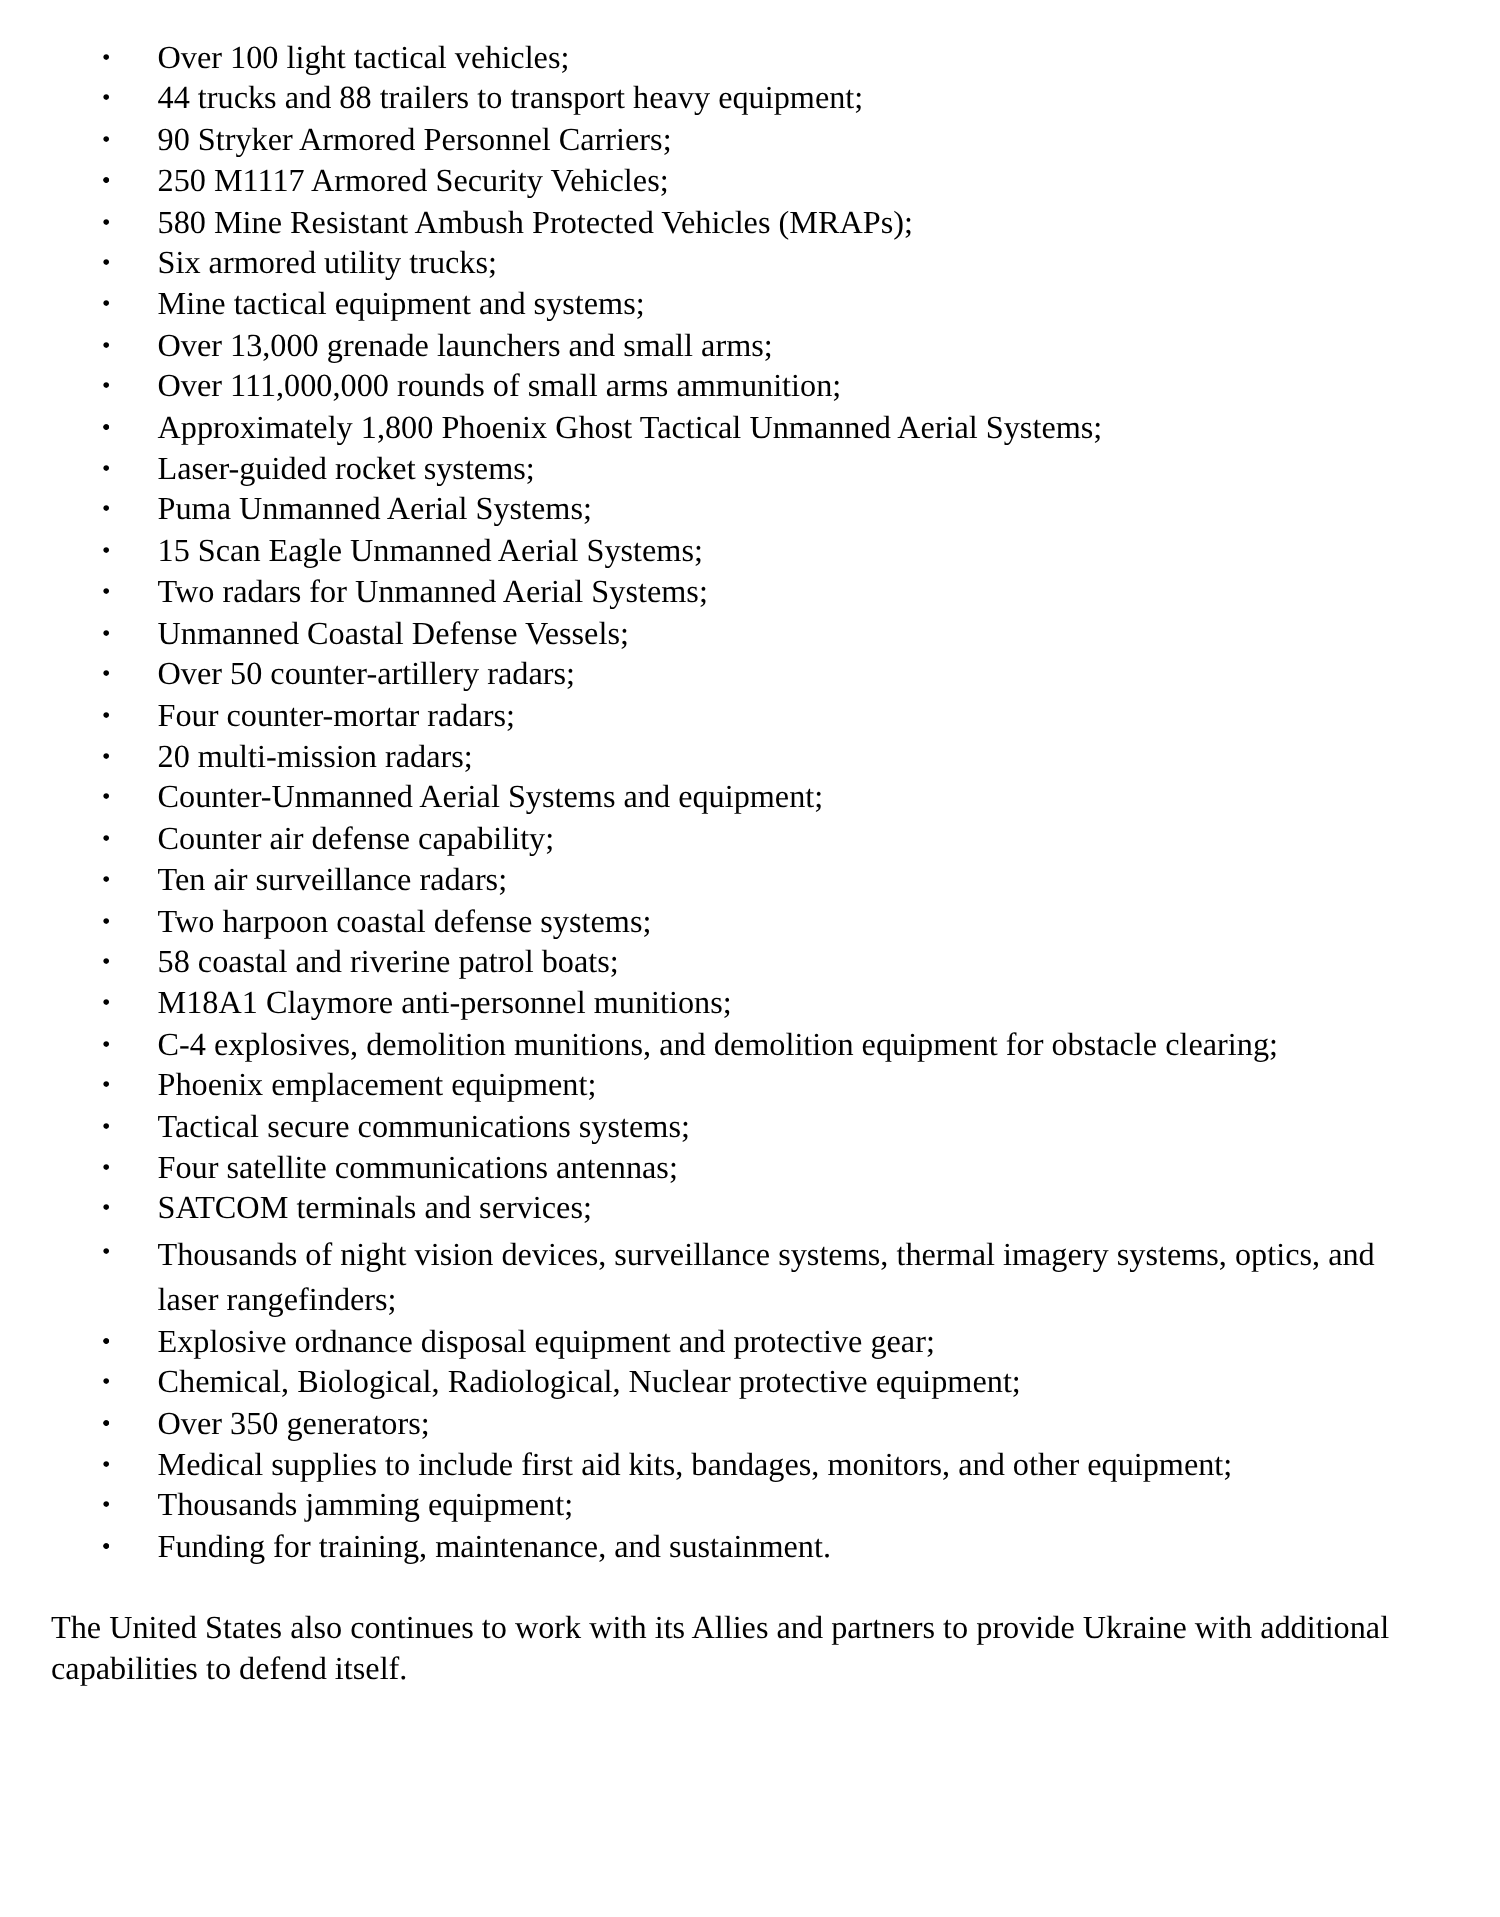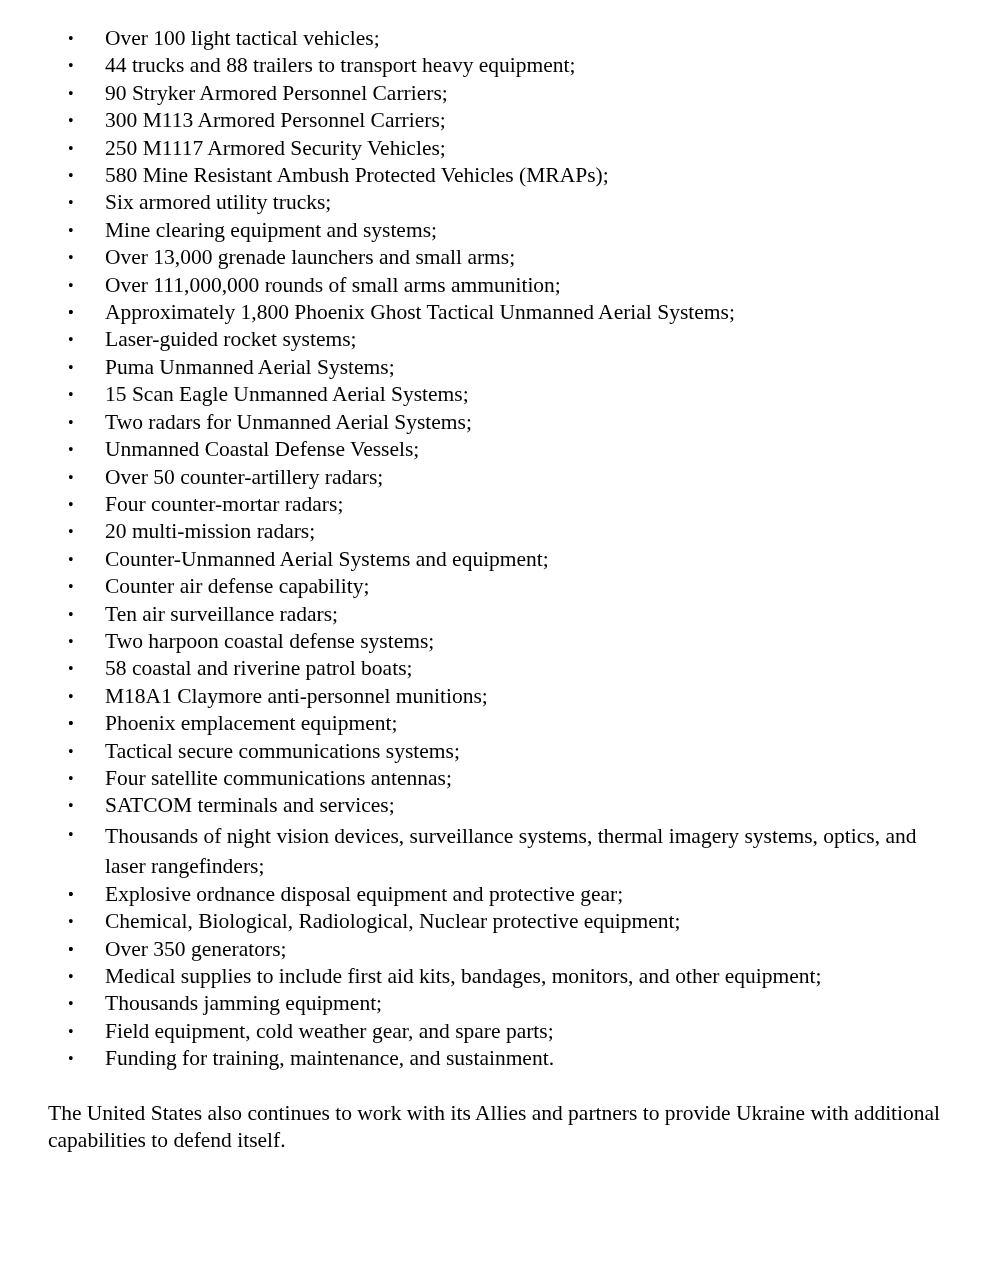--- a/index.html
+++ b/index.html
@@ -16,67 +16,67 @@
     padding-right: 40px;
     font-size: 21.5px;
     line-height: 27.4px;
   }
   ul.items li.wrap { line-height: 30px; padding-top: 1px; padding-bottom: 0px; }
   .bullet {
     position: absolute; left: 68px; top: 0;
     font-size: 16px;
   }
   .para {
-    margin: 0; padding: 0 40px 0 48px;
+    margin: 0; padding: 0 40px 0 34px;
     margin-top: 27px;
     font-size: 21.5px;
     line-height: 27px;
   }
 </style>
 </head>
 <body>
 
 <div class="doc">
   <ul class="items">
     <li><span class="bullet">•</span><span>Over 100 light tactical vehicles;</span></li>
     <li><span class="bullet">•</span><span>44 trucks and 88 trailers to transport heavy equipment;</span></li>
     <li><span class="bullet">•</span><span>90 Stryker Armored Personnel Carriers;</span></li>
-    <li><span class="bullet">•</span><span>300 M113 Armored Personnel Carriers;</span></li>
+    <li><span class="bullet">•</span></li>
     <li><span class="bullet">•</span><span>250 M1117 Armored Security Vehicles;</span></li>
     <li><span class="bullet">•</span><span>580 Mine Resistant Ambush Protected Vehicles (MRAPs);</span></li>
     <li><span class="bullet">•</span><span>Six armored utility trucks;</span></li>
-    <li><span class="bullet">•</span><span>Mine clearing equipment and systems;</span></li>
+    <li><span class="bullet">•</span><span>Mine tactical equipment and systems;</span></li>
     <li><span class="bullet">•</span><span>Over 13,000 grenade launchers and small arms;</span></li>
     <li><span class="bullet">•</span><span>Over 111,000,000 rounds of small arms ammunition;</span></li>
     <li><span class="bullet">•</span></li>
     <li><span class="bullet">•</span><span>Approximately 1,800 Phoenix Ghost Tactical Unmanned Aerial Systems;</span></li>
     <li><span class="bullet">•</span><span>Laser-guided rocket systems;</span></li>
     <li><span class="bullet">•</span><span>Puma Unmanned Aerial Systems;</span></li>
     <li><span class="bullet">•</span><span>15 Scan Eagle Unmanned Aerial Systems;</span></li>
     <li><span class="bullet">•</span><span>Two radars for Unmanned Aerial Systems;</span></li>
     <li><span class="bullet">•</span><span>Unmanned Coastal Defense Vessels;</span></li>
     <li><span class="bullet">•</span><span>Over 50 counter-artillery radars;</span></li>
     <li><span class="bullet">•</span><span>Four counter-mortar radars;</span></li>
     <li><span class="bullet">•</span><span>20 multi-mission radars;</span></li>
     <li><span class="bullet">•</span><span>Counter-Unmanned Aerial Systems and equipment;</span></li>
     <li><span class="bullet">•</span><span>Counter air defense capability;</span></li>
     <li><span class="bullet">•</span><span>Ten air surveillance radars;</span></li>
     <li><span class="bullet">•</span><span>Two harpoon coastal defense systems;</span></li>
     <li><span class="bullet">•</span><span>58 coastal and riverine patrol boats;</span></li>
     <li><span class="bullet">•</span><span>M18A1 Claymore anti-personnel munitions;</span></li>
-    <li><span class="bullet">•</span></li>
+    <li><span class="bullet">•</span><span>C-4 explosives, demolition munitions, and demolition equipment for obstacle clearing;</span></li>
     <li><span class="bullet">•</span><span>Phoenix emplacement equipment;</span></li>
     <li><span class="bullet">•</span><span>Tactical secure communications systems;</span></li>
     <li><span class="bullet">•</span><span>Four satellite communications antennas;</span></li>
     <li><span class="bullet">•</span><span>SATCOM terminals and services;</span></li>
     <li class="wrap"><span class="bullet">•</span><span>Thousands of night vision devices, surveillance systems, thermal imagery systems, optics, and laser rangefinders;</span></li>
     <li><span class="bullet">•</span></li>
     <li><span class="bullet">•</span><span>Explosive ordnance disposal equipment and protective gear;</span></li>
     <li><span class="bullet">•</span><span>Chemical, Biological, Radiological, Nuclear protective equipment;</span></li>
     <li><span class="bullet">•</span></li>
     <li><span class="bullet">•</span><span>Over 350 generators;</span></li>
     <li><span class="bullet">•</span><span>Medical supplies to include first aid kits, bandages, monitors, and other equipment;</span></li>
     <li><span class="bullet">•</span><span>Thousands jamming equipment;</span></li>
-    <li><span class="bullet">•</span><span>Field equipment, cold weather gear, and spare parts;</span></li>
+    <li><span class="bullet">•</span></li>
     <li><span class="bullet">•</span><span>Funding for training, maintenance, and sustainment.</span></li>
   </ul>
   <p class="para">The United States also continues to work with its Allies and partners to provide Ukraine with additional capabilities to defend itself.</p>
 </div>
 
 </body></html>

